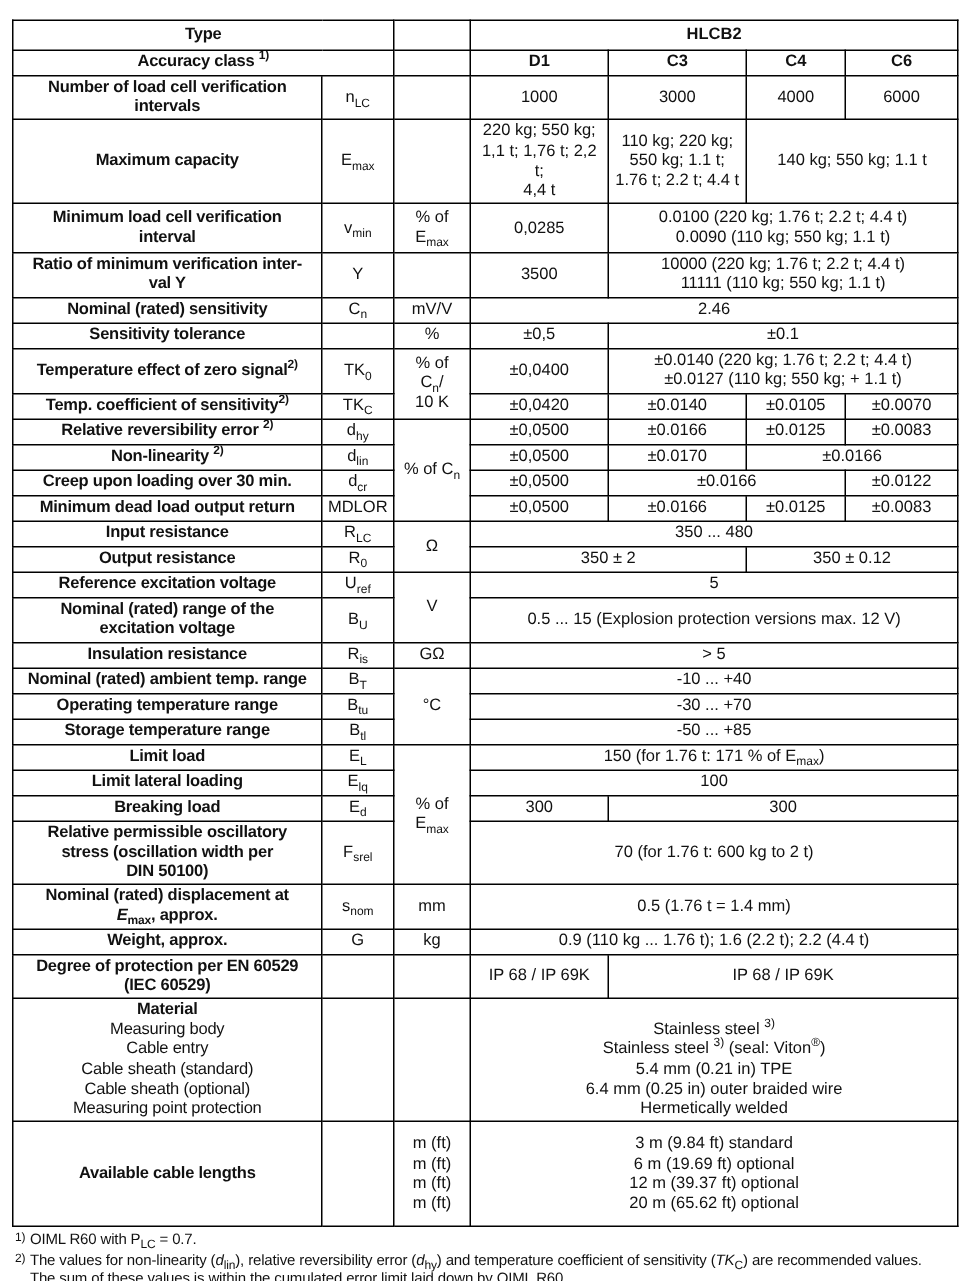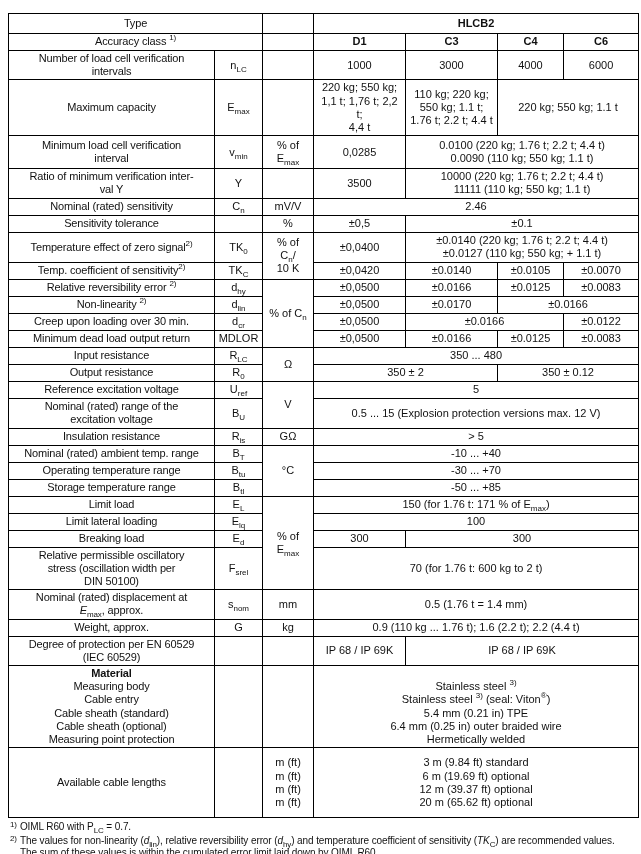--- a/index.html
+++ b/index.html
@@ -23,21 +23,21 @@
     padding: 1px 3px;
     font-size: 11px;
     line-height: 13.2px;
     text-align: center;
     vertical-align: middle;
     white-space: pre-line;
     overflow: hidden;
   }
   td.c-label {
     text-align: left;
-    font-weight: normal;
+    font-weight: bold;
     padding-left: 5px;
     letter-spacing: -0.15px;
   }
   td.c-label.plain { font-weight: normal; }
   td.c-sym { padding: 1px 1px; }
   td.hdr { font-weight: bold; font-size: 11.5px; }
   td.top { vertical-align: top; padding-top: 2px; }
   td.lhlg { line-height: 17.6px; }
   sub { font-size: 8px; line-height: 0; }
   sup { font-size: 8px; line-height: 0; }
@@ -100,21 +100,21 @@
         <tr style="height: 40px;">
           <td class="c-label">Maximum capacity</td>
           <td class="c-sym">E<sub>max</sub></td>
           <td class="c-unit"></td>
           <td class="c-val">220 kg; 550 kg;
 1,1 t; 1,76 t; 2,2 t;
 4,4 t</td>
           <td class="c-val">110 kg; 220 kg;
 550 kg; 1.1 t;
 1.76 t; 2.2 t; 4.4 t</td>
-          <td colspan="2" class="c-val">220 kg; 550 kg; 1.1 t</td>
+          <td colspan="2" class="c-val">140 kg; 550 kg; 1.1 t</td>
         </tr>
         <tr style="height: 33px;">
           <td class="c-label">Minimum load cell verification
 interval</td>
           <td class="c-sym">v<sub>min</sub></td>
           <td class="c-unit">% of
 E<sub>max</sub></td>
           <td class="c-val">0,0285</td>
           <td colspan="3" class="c-val">0.0100 (220 kg; 1.76 t; 2.2 t; 4.4 t)
 0.0090 (110 kg; 550 kg; 1.1 t)</td>

